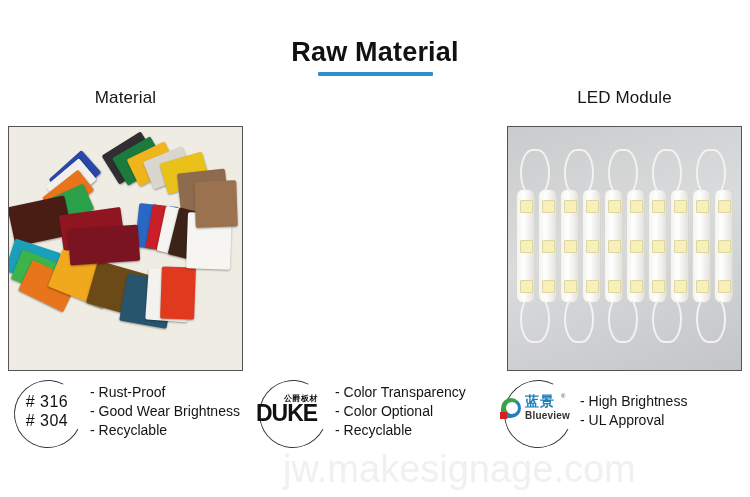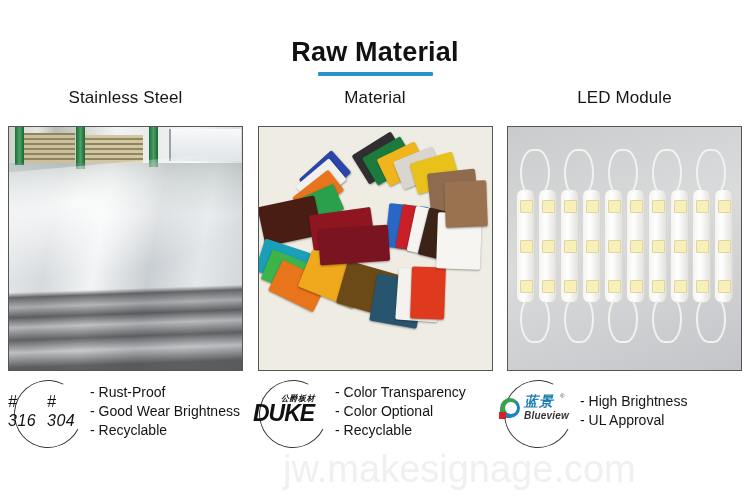--- a/index.html
+++ b/index.html
@@ -174,24 +174,24 @@
     border: 1px solid #3a3a3a;
     border-radius: 50%;
     border-right-color: transparent;
     transform: rotate(-18deg);
   }
   .badge-emblem {
     position: relative;
     width: 78px;
     min-height: 66px;
     display: flex;
-    flex-direction: row;
+    flex-direction: column;
+    justify-content: center;
     align-items: center;
     z-index: 2;
-    font-style: italic;
   }
   .grade {
     font-size: 16px;
     line-height: 19px;
     color: #111;
     letter-spacing: 0.5px;
   }
   .badge-list {
     margin-left: 4px;
     z-index: 2;
@@ -301,34 +301,20 @@
 </head>
 <body>
 
 <div class="title-block">
   <div class="title-text">Raw Material</div>
   <div class="title-rule"></div>
 </div>
 
 <div class="columns">
 
-  <div class="column">
-    <div class="col-header">Stainless Steel</div>
-    <div class="photo ph-steel">
-      <div class="ceiling"></div>
-      <div class="stack"></div>
-      <div class="stack2"></div>
-      <div class="window"></div>
-      <div class="pillar p1"></div>
-      <div class="pillar p2"></div>
-      <div class="pillar p3"></div>
-      <div class="reflect"></div>
-      <div class="glare"></div>
-    </div>
-  </div>
 
   <div class="column">
     <div class="col-header">Material</div>
     <div class="photo ph-acrylic">
       <div class="chip" style="left:98px;top:14px;width:46px;height:34px;background:#2f2f31;transform:rotate(-32deg);"></div>
       <div class="chip" style="left:108px;top:18px;width:44px;height:32px;background:#1b7a3c;transform:rotate(-30deg);"></div>
       <div class="chip" style="left:122px;top:22px;width:42px;height:30px;background:#f0b41d;transform:rotate(-26deg);"></div>
       <div class="chip" style="left:138px;top:26px;width:42px;height:30px;background:#d8d6cf;transform:rotate(-22deg);"></div>
       <div class="chip" style="left:154px;top:30px;width:44px;height:32px;background:#e8c21a;transform:rotate(-16deg);"></div>
       <div class="chip" style="left:170px;top:44px;width:48px;height:40px;background:#8e6b4f;transform:rotate(-6deg);"></div>

